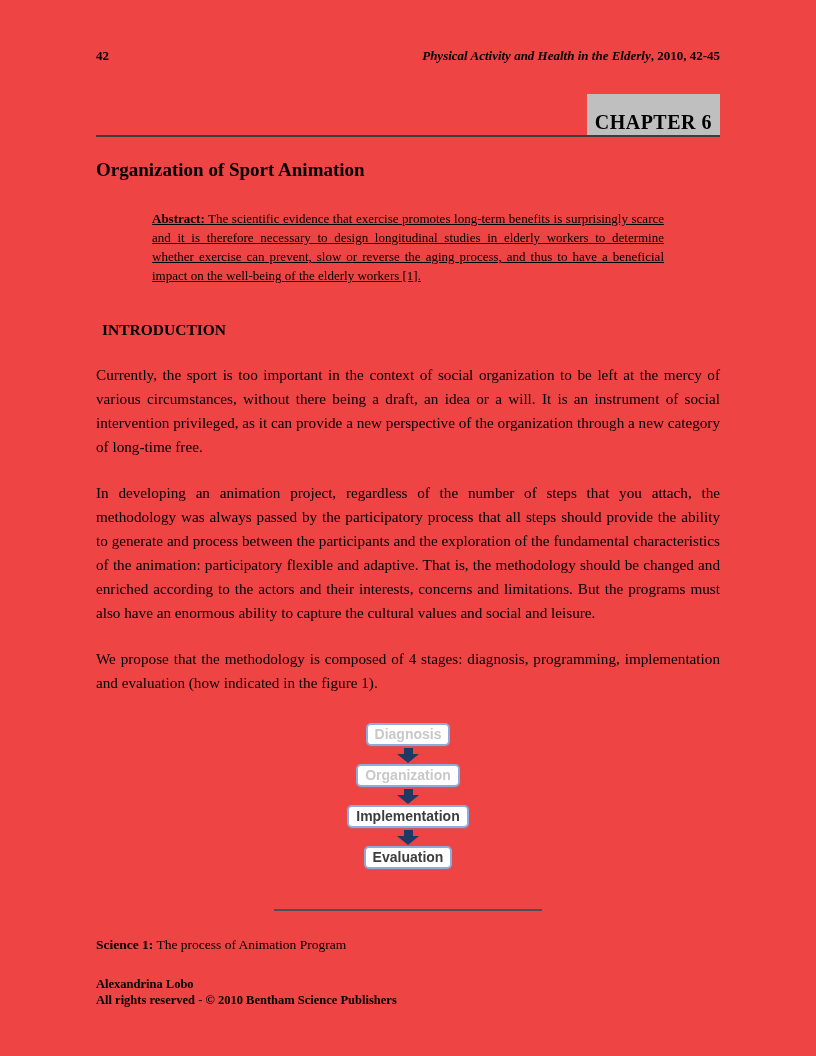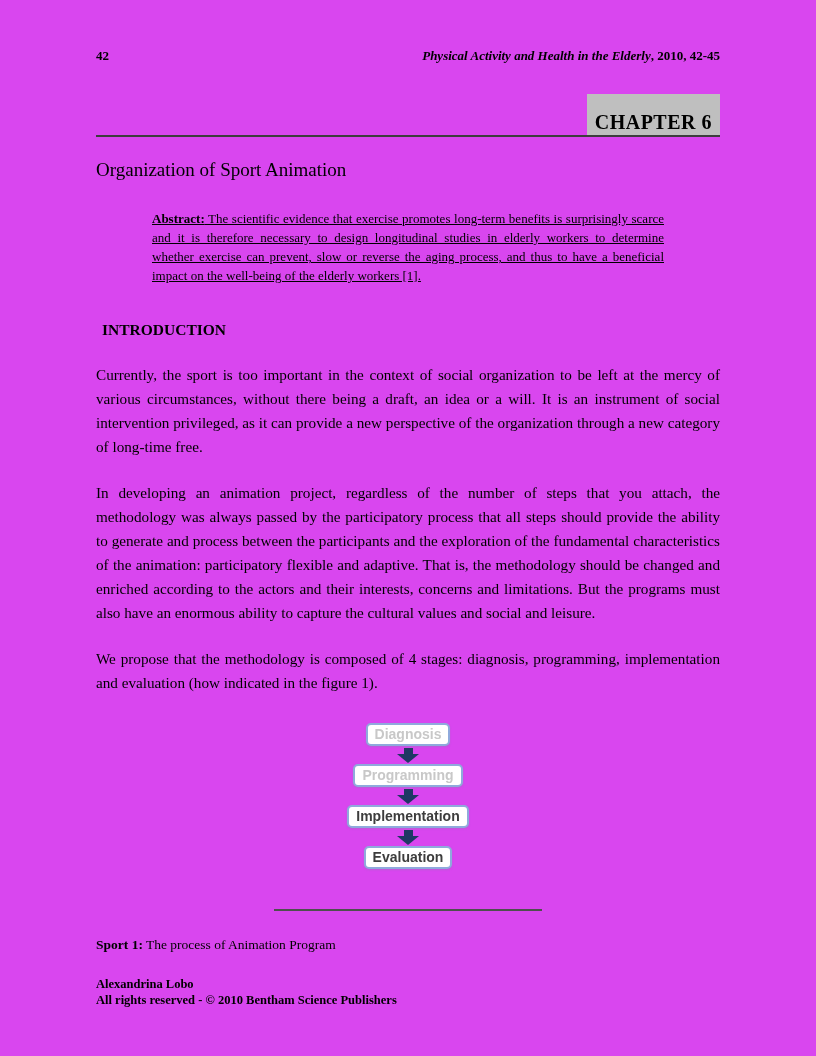--- a/index.html
+++ b/index.html
@@ -1,19 +1,19 @@
 <!DOCTYPE html>
 <html><head>
 <meta charset="utf-8">
 <style>
   html, body { margin: 0; padding: 0; background: #e8e8e8; }
   .page {
     width: 816px; height: 1056px;
     margin: 0 auto;
-    background: #d946ef;
+    background: #ef4444;
     box-sizing: border-box;
     padding: 48px 96px 0 96px;
     font-family: "Liberation Serif", serif;
     color: #000;
     overflow: hidden;
     position: relative;
   }
 
   
   .header-row { position: relative; height: 17px; font-size: 13px; font-weight: bold; }
@@ -28,21 +28,21 @@
     display: flex; justify-content: flex-end;
   }
   .chapter-box {
     background: #bfbfbf;
     font-weight: bold; font-size: 20px;
     padding: 17px 8px 1px 8px;
     letter-spacing: 0.5px;
   }
 
   
-  .doc-title { margin: 22px 0 0 0; font-size: 19px; font-weight: normal; }
+  .doc-title { margin: 22px 0 0 0; font-size: 19px; font-weight: bold; }
 
   
   .abstract {
     margin: 28px 56px 16px 56px;
     font-size: 13px; line-height: 19px;
     text-align: justify;
     text-decoration: underline;
   }
   .abstract .lbl { font-weight: bold; }
 
@@ -121,35 +121,35 @@
   <p class="body-par first">Currently, the sport is too important in the context of social organization to be left at the mercy of various circumstances, without there being a draft, an idea or a will. It is an instrument of social intervention privileged, as it can provide a new perspective of the organization through a new category of long-time free.</p>
   <p class="body-par">In developing an animation project, regardless of the number of steps that you attach, the methodology was always passed by the participatory process that all steps should provide the ability to generate and process between the participants and the exploration of the fundamental characteristics of the animation: participatory flexible and adaptive. That is, the methodology should be changed and enriched according to the actors and their interests, concerns and limitations. But the programs must also have an enormous ability to capture the cultural values and social and leisure.</p>
   <p class="body-par">We propose that the methodology is composed of 4 stages: diagnosis, programming, implementation and evaluation (how indicated in the figure 1).</p>
 
   <div class="flow-figure">
     <div class="flow-box muted">Diagnosis</div>
     <div class="flow-arrow">
       <div class="arrow-stem"></div>
       <div class="arrow-head"></div>
     </div>
-    <div class="flow-box muted">Programming</div>
+    <div class="flow-box muted">Organization</div>
     <div class="flow-arrow">
       <div class="arrow-stem"></div>
       <div class="arrow-head"></div>
     </div>
     <div class="flow-box dark">Implementation</div>
     <div class="flow-arrow">
       <div class="arrow-stem"></div>
       <div class="arrow-head"></div>
     </div>
     <div class="flow-box dark">Evaluation</div>
   </div>
 
   <hr class="fig-separator">
 
-  <p class="fig-caption"><span class="lbl">Sport 1:</span><span> The process of Animation Program</span></p>
+  <p class="fig-caption"><span class="lbl">Science 1:</span><span> The process of Animation Program</span></p>
 
   <div class="page-footer">
     <div>Alexandrina Lobo</div>
     <div>All rights reserved - © 2010 Bentham Science Publishers</div>
   </div>
 
 </div>
 
 </body></html>

